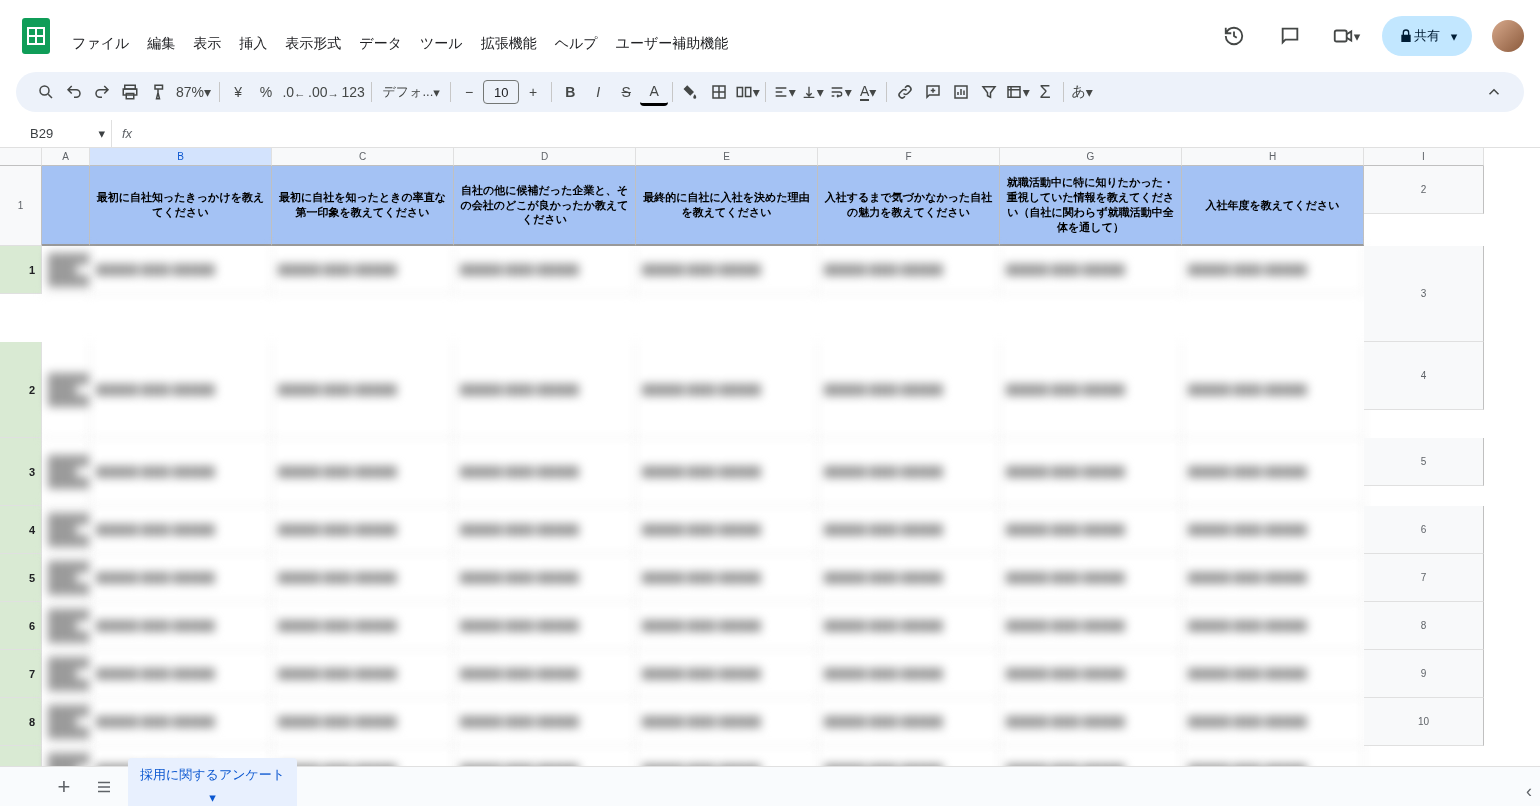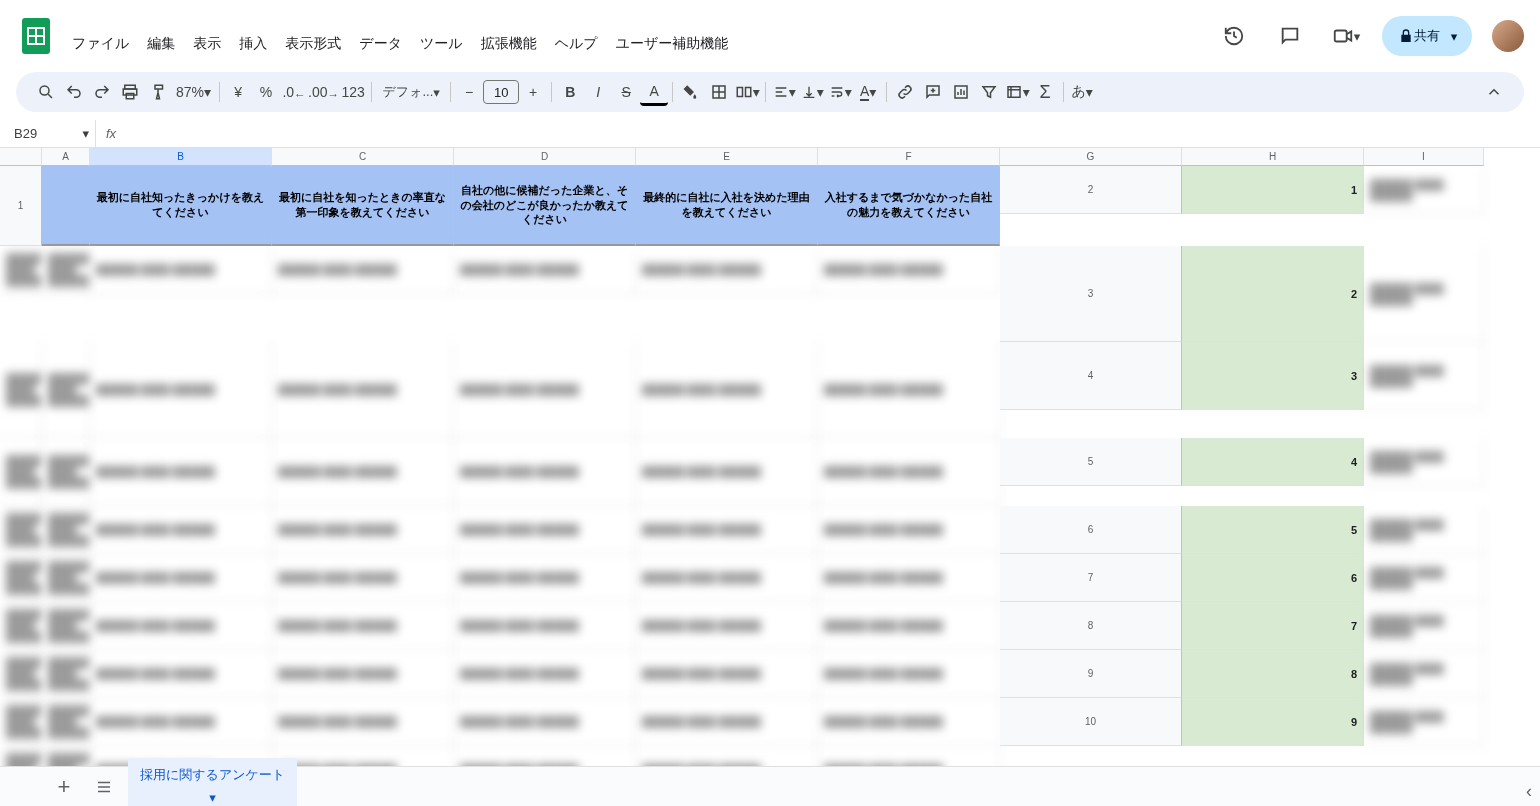--- a/index.html
+++ b/index.html
@@ -27,21 +27,21 @@
 .toolbar { display: flex; align-items: center; padding: 6px 16px; background: #edf2fa; border-radius: 24px; margin: 8px 16px; height: 40px; }
 .tool-btn { min-width: 28px; height: 28px; display: flex; align-items: center; justify-content: center; color: #444746; cursor: pointer; border-radius: 4px; font-size: 14px; }
 .tool-sep { width: 1px; height: 20px; background: #c7c7c7; margin: 0 4px; }
 .zoom-val { padding: 0 4px; font-size: 14px; }
 .font-select { padding: 0 6px; font-size: 13px; min-width: 70px; text-align: left; white-space: nowrap; overflow: hidden; text-overflow: ellipsis; }
 .font-size-box { border: 1px solid #747775; border-radius: 4px; width: 36px; height: 24px; display: flex; align-items: center; justify-content: center; font-size: 13px; }
 .toolbar-spacer { flex: 1; }
 .collapse-btn { margin-left: auto; }
 
 
-.formula-row { display: flex; align-items: center; border-bottom: 1px solid #e0e0e0; height: 28px; padding-left: 8px; }
+.formula-row { display: flex; align-items: center; border-bottom: 1px solid #e0e0e0; height: 28px; padding-left: 24px; }
 .name-box { width: 88px; display: flex; align-items: center; justify-content: space-between; padding: 0 6px; font-size: 13px; color: #3c4043; border-right: 1px solid #e0e0e0; height: 100%; }
 .fx-label { padding: 0 10px; color: #5f6368; font-style: italic; font-size: 13px; }
 .formula-input { flex: 1; height: 100%; border: none; outline: none; font-size: 13px; padding: 0 4px; }
 
 
 .grid-container { position: relative; height: calc(100vh - 64px - 56px - 28px - 40px); overflow: auto; }
 .grid { display: grid; grid-template-columns: 42px 48px 182px 182px 182px 182px 182px 182px 182px 120px; font-size: 11px; }
 .corner { background: #f8f9fa; border-right: 1px solid #e0e0e0; border-bottom: 1px solid #c0c0c0; position: sticky; top: 0; left: 0; z-index: 3; }
 .col-head { background: #f8f9fa; border-right: 1px solid #e0e0e0; border-bottom: 1px solid #c0c0c0; text-align: center; padding: 3px 0; font-size: 10px; color: #5f6368; position: sticky; top: 0; z-index: 2; }
 .col-head.sel { background: #d3e3fd; color: #0b57d0; }
@@ -239,20 +239,22 @@
       <div class="col-head">G</div>
       <div class="col-head">H</div>
       <div class="col-head">I</div>
       <div class="row-head">1</div>
       <div class="hdr-cell" style="background: rgb(164, 194, 244);"></div>
       <div class="hdr-cell">最初に自社知ったきっかけを教えてください</div>
       <div class="hdr-cell">最初に自社を知ったときの率直な第一印象を教えてください</div>
       <div class="hdr-cell">自社の他に候補だった企業と、その会社のどこが良かったか教えてください</div>
       <div class="hdr-cell">最終的に自社に入社を決めた理由を教えてください</div>
       <div class="hdr-cell">入社するまで気づかなかった自社の魅力を教えてください</div>
+      <div class="hdr-cell">就職活動中に特に知りたかった・重視していた情報を教えてください（自社に関わらず就職活動中全体を通して）</div>
+      <div class="hdr-cell">入社年度を教えてください</div>
       <div class="row-head row-norm">2</div>
       <div class="num-cell row-norm">1</div>
       <div class="data-cell row-norm">██████ ████ ██████</div>
       <div class="data-cell row-norm">██████ ████ ██████</div>
       <div class="data-cell row-norm">██████ ████ ██████</div>
       <div class="data-cell row-norm">██████ ████ ██████</div>
       <div class="data-cell row-norm">██████ ████ ██████</div>
       <div class="data-cell row-norm">██████ ████ ██████</div>
       <div class="data-cell row-norm">██████ ████ ██████</div>
       <div class="data-cell row-norm">██████ ████ ██████</div>

